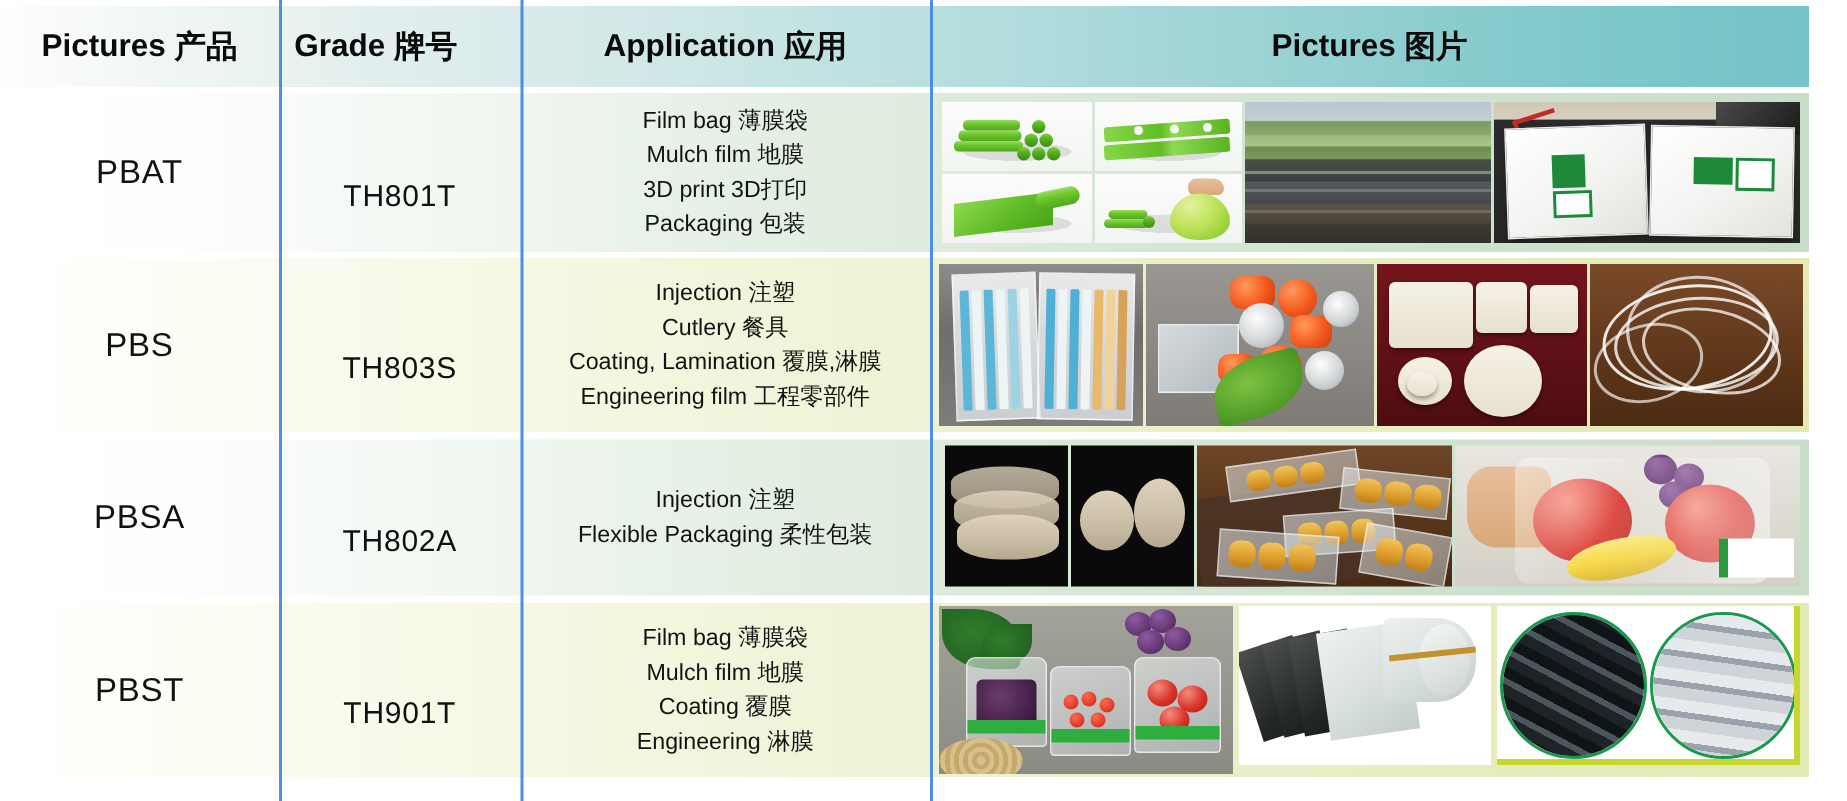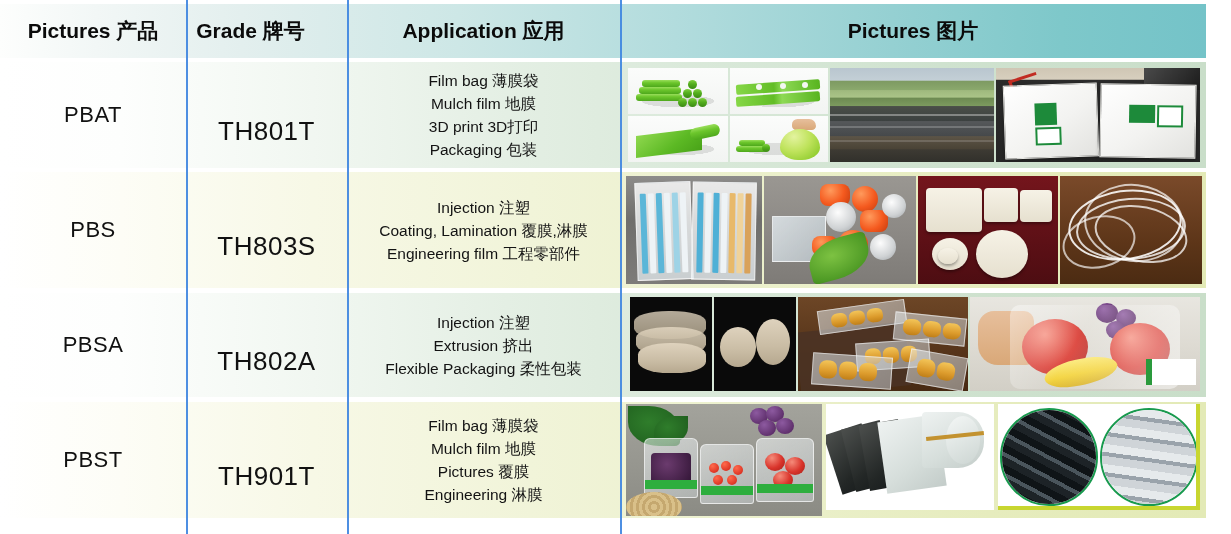--- a/index.html
+++ b/index.html
@@ -27,21 +27,21 @@
   .band-green{background:linear-gradient(to right,#ffffff 0%,#fdfefd 10%,#f1f7f1 26%,#e4efe4 42%,#d8e8d8 60%,#cfe2cf 78%,#c9dec9 100%);}
   .band-yellow{background:linear-gradient(to right,#ffffff 0%,#fdfdf6 10%,#f7f8e6 26%,#f1f4d9 44%,#ebf0cb 64%,#e6ecbe 82%,#e3eab6 100%);}
 
   .cell{position:absolute;top:0;height:100%;display:flex;align-items:center;justify-content:center;}
   .c1{left:0;width:186px;}
   .c2{left:186px;width:161px;}
   .c3{left:347px;width:273px;}
   .c4{left:620px;width:586px;}
 
   .prodname{font-size:22px;color:#111;letter-spacing:.5px;}
-  .grade{font-size:26px;color:#111;letter-spacing:.5px;margin-top:32px;}
+  .grade{font-size:20px;color:#111;letter-spacing:.5px;margin-top:32px;}
   .apps{font-size:15.5px;line-height:23px;color:#131313;text-align:center;white-space:nowrap;}
 
   
   .vdiv{position:absolute;top:0;width:2px;height:534px;background:#3f86e0;opacity:.92;}
   .vd1{left:186px;} .vd2{left:347px;} .vd3{left:620px;}
 
   
   .pics{position:absolute;top:0;left:0;height:100%;width:100%;}
   .ph{position:absolute;overflow:hidden;}
 
@@ -243,20 +243,21 @@
 
     <div class="cell c1">
       <span class="prodname">PBS</span>
     </div>
     <div class="cell c2">
       <span class="grade">TH803S</span>
     </div>
     <div class="cell c3">
       <div class="apps">
         <div>Injection  注塑</div>
+        <div>Cutlery  餐具</div>
         <div>Coating, Lamination  覆膜,淋膜</div>
         <div>Engineering film  工程零部件</div>
       </div>
     </div>
 
     <div class="cell c4">
       <div class="pics">
 
         <div class="ph p-straws" style="left:6px;top:4px;width:136px;height:108px;">
           <div class="spack" style="left:10px;top:6px;width:54px;height:96px;transform:rotate(-2deg);">
@@ -317,21 +318,20 @@
 
     <div class="cell c1">
       <span class="prodname">PBSA</span>
     </div>
     <div class="cell c2">
       <span class="grade">TH802A</span>
     </div>
     <div class="cell c3">
       <div class="apps">
         <div>Injection  注塑</div>
-        <div>Extrusion  挤出</div>
         <div>Flexible Packaging  柔性包装</div>
       </div>
     </div>
 
     <div class="cell c4">
       <div class="pics">
 
         <div class="ph p-blacktray" style="left:10px;top:4px;width:82px;height:94px;">
           <div class="btray" style="left:4px;top:14px;width:72px;height:28px;opacity:.8;"></div>
           <div class="btray" style="left:6px;top:30px;width:70px;height:28px;opacity:.9;"></div>
@@ -393,21 +393,21 @@
     <div class="cell c1">
       <span class="prodname">PBST</span>
     </div>
     <div class="cell c2">
       <span class="grade">TH901T</span>
     </div>
     <div class="cell c3">
       <div class="apps">
         <div>Film bag  薄膜袋</div>
         <div>Mulch film  地膜</div>
-        <div>Pictures  覆膜</div>
+        <div>Coating  覆膜</div>
         <div>Engineering  淋膜</div>
       </div>
     </div>
 
     <div class="cell c4">
       <div class="pics">
 
         <div class="ph p-fruitbags" style="left:6px;top:2px;width:196px;height:112px;">
           <div class="mleaf" style="left:2px;top:2px;width:52px;height:40px;border-radius:0 60% 10% 60%;"></div>
           <div class="mleaf" style="left:28px;top:12px;width:34px;height:28px;border-radius:60% 0 60% 10%;"></div>

